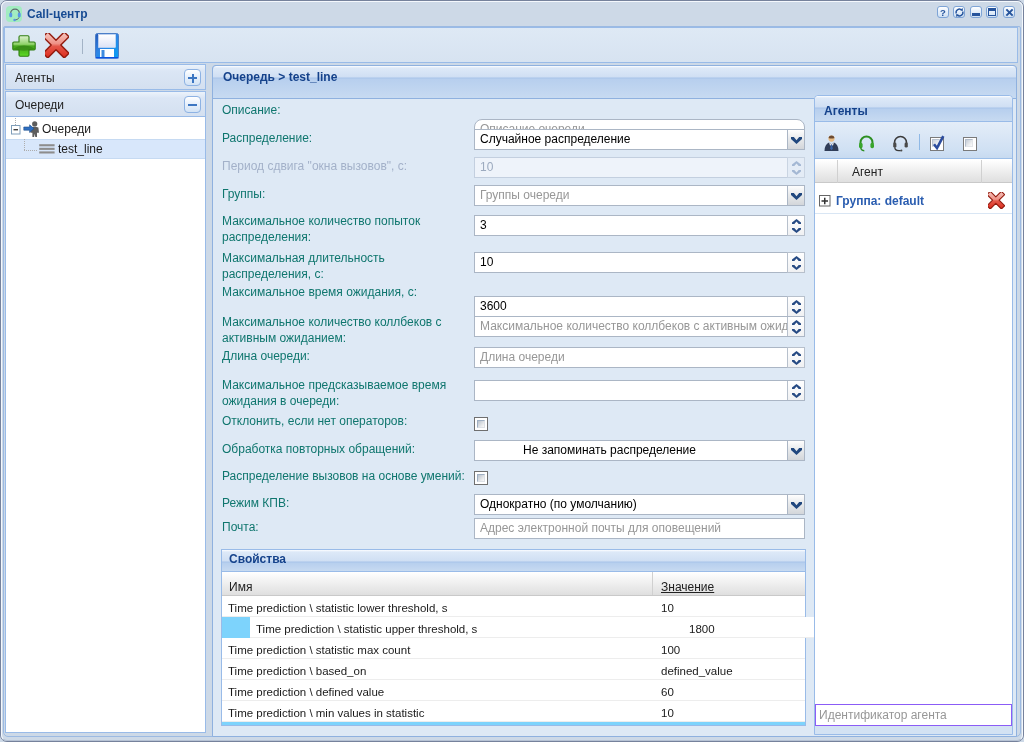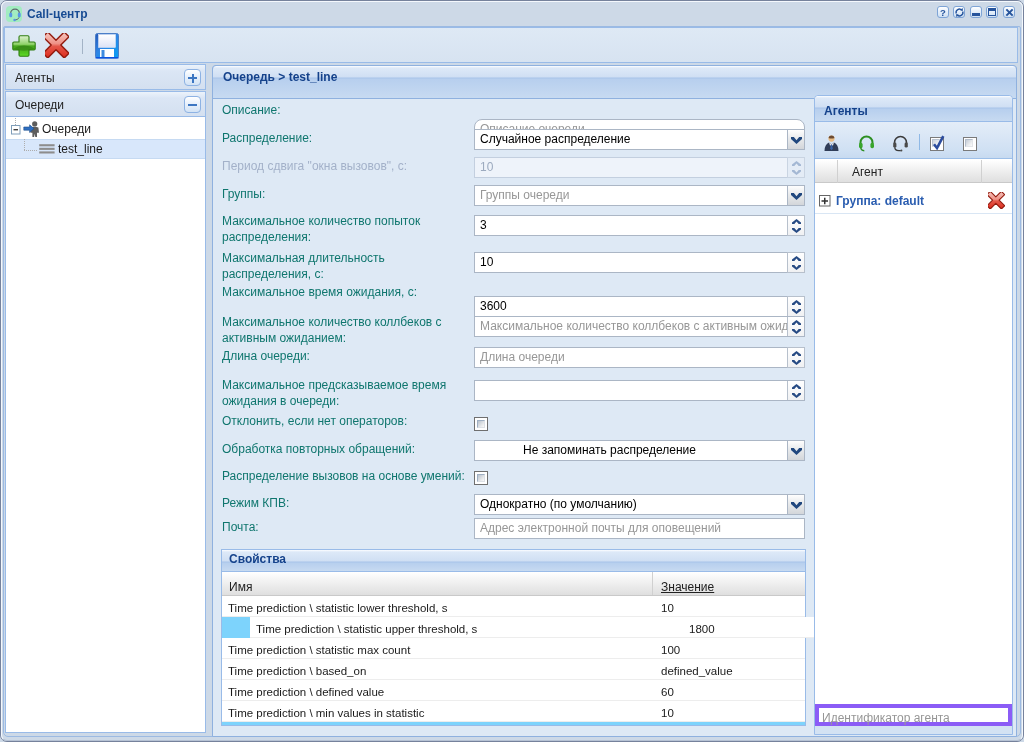--- a/index.html
+++ b/index.html
@@ -98,21 +98,21 @@
 #rp-hdr { position:absolute; left:0; top:0; width:197px; height:26px;
   background:linear-gradient(#fdfeff 0px, #dde9f8 2px, #d0dff3 11px, #a7c3e9 12px, #b7cfee 13px, #c7daf1 100%);
   border-bottom:1px solid #99bbe8; border-radius:4px 4px 0 0; }
 #rp-hdr .t { position:absolute; left:9px; top:8px; font-weight:bold; color:#15428b; font-size:12px; }
 #rp-tb { position:absolute; left:0; top:26px; width:197px; height:37px;
   background:linear-gradient(#e4edf8,#cfe0f3 80%,#c7daf0); border-bottom:1px solid #9dbfe8; }
 #rp-ghdr { position:absolute; left:0; top:64px; width:197px; height:23px; }
 #rp-row { position:absolute; left:0; top:87px; width:197px; height:31px; background:#fff;
   border-bottom:1px solid #d9e6f4; }
 #rp-input { position:absolute; left:0px; top:608px; width:197px; height:22px; background:#fff;
-  border:4px solid #8b5cf6; font-size:12px; line-height:21px; padding-left:3px; }
+  border:1px solid #8b5cf6; font-size:12px; line-height:21px; padding-left:3px; }
 </style>
 </head>
 <body>
 <div id="frame-edge"></div>
 <div id="frame-inner"></div>
 <div id="body-border"></div>
 <div id="title-ico"></div>
 <div id="title-text">Call-центр</div>
 <div id="toolbar"></div>
 <div id="tb-sep"></div>

